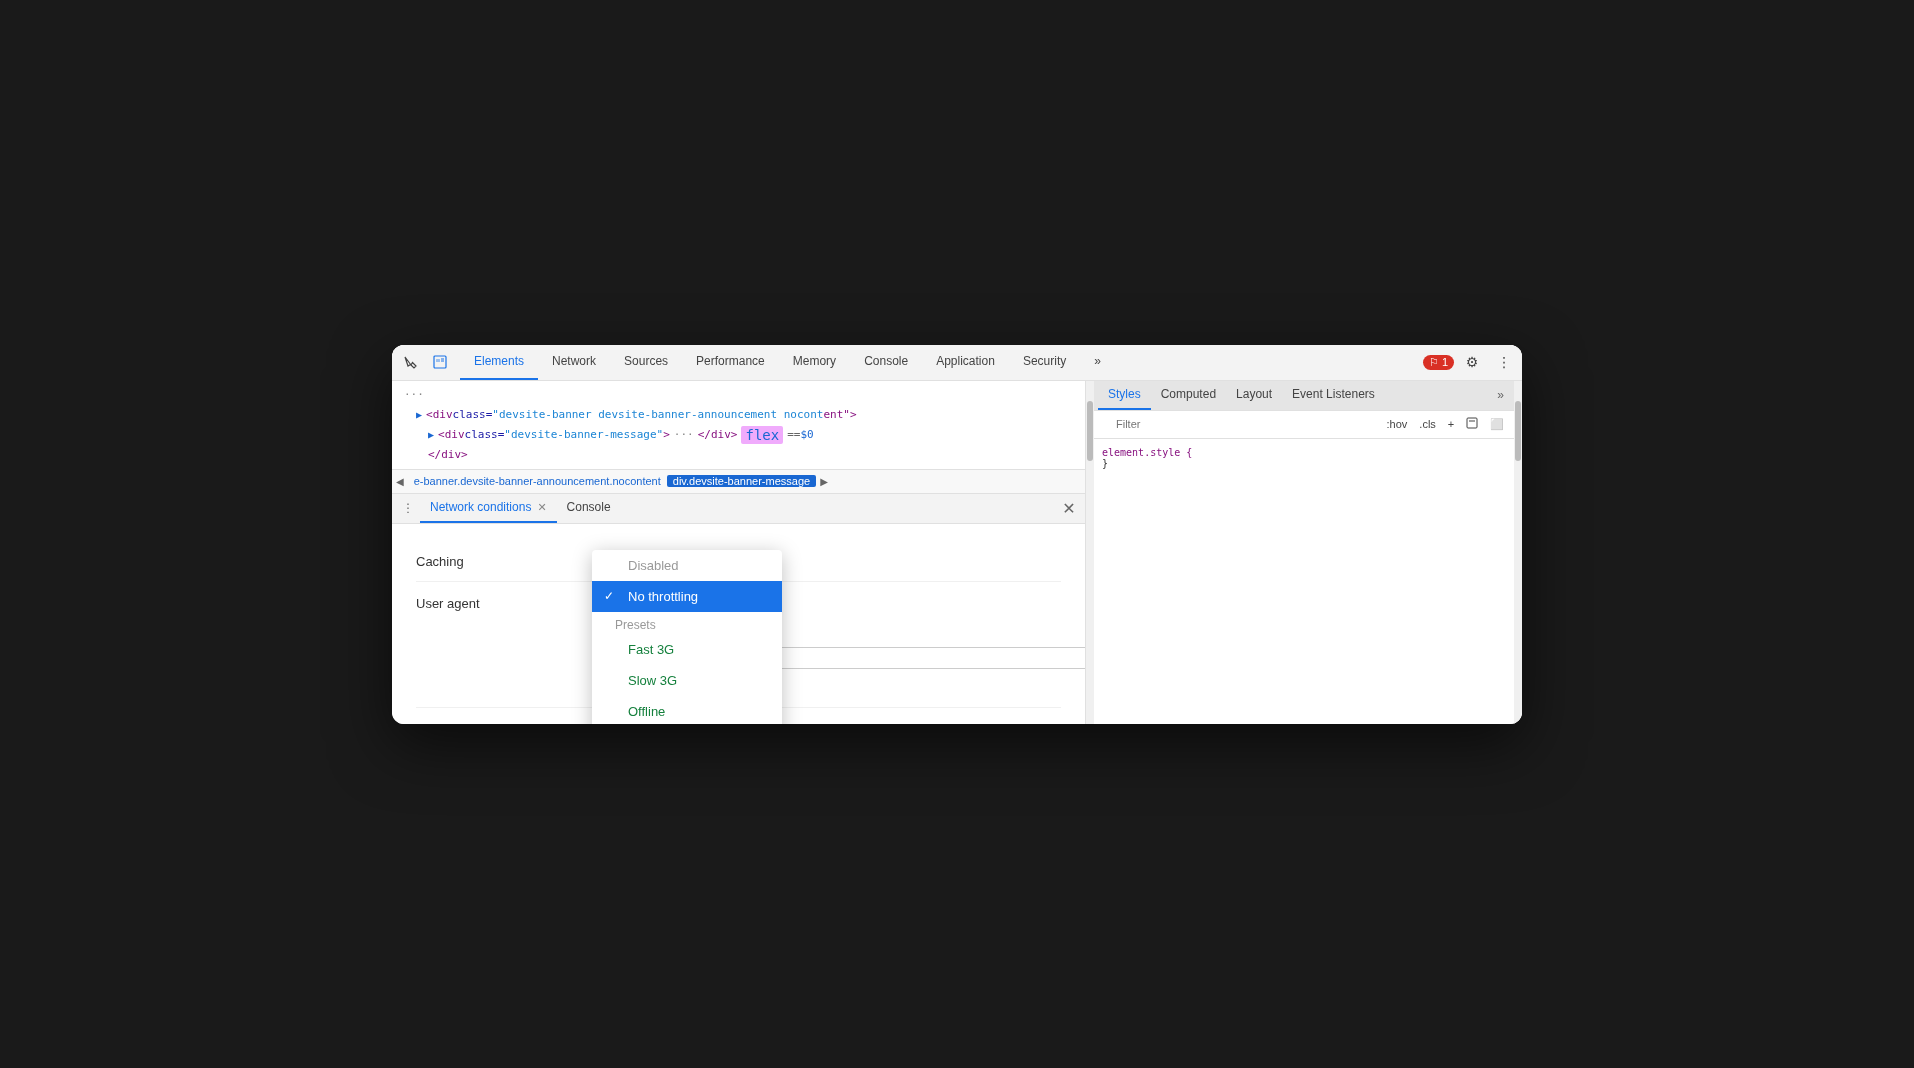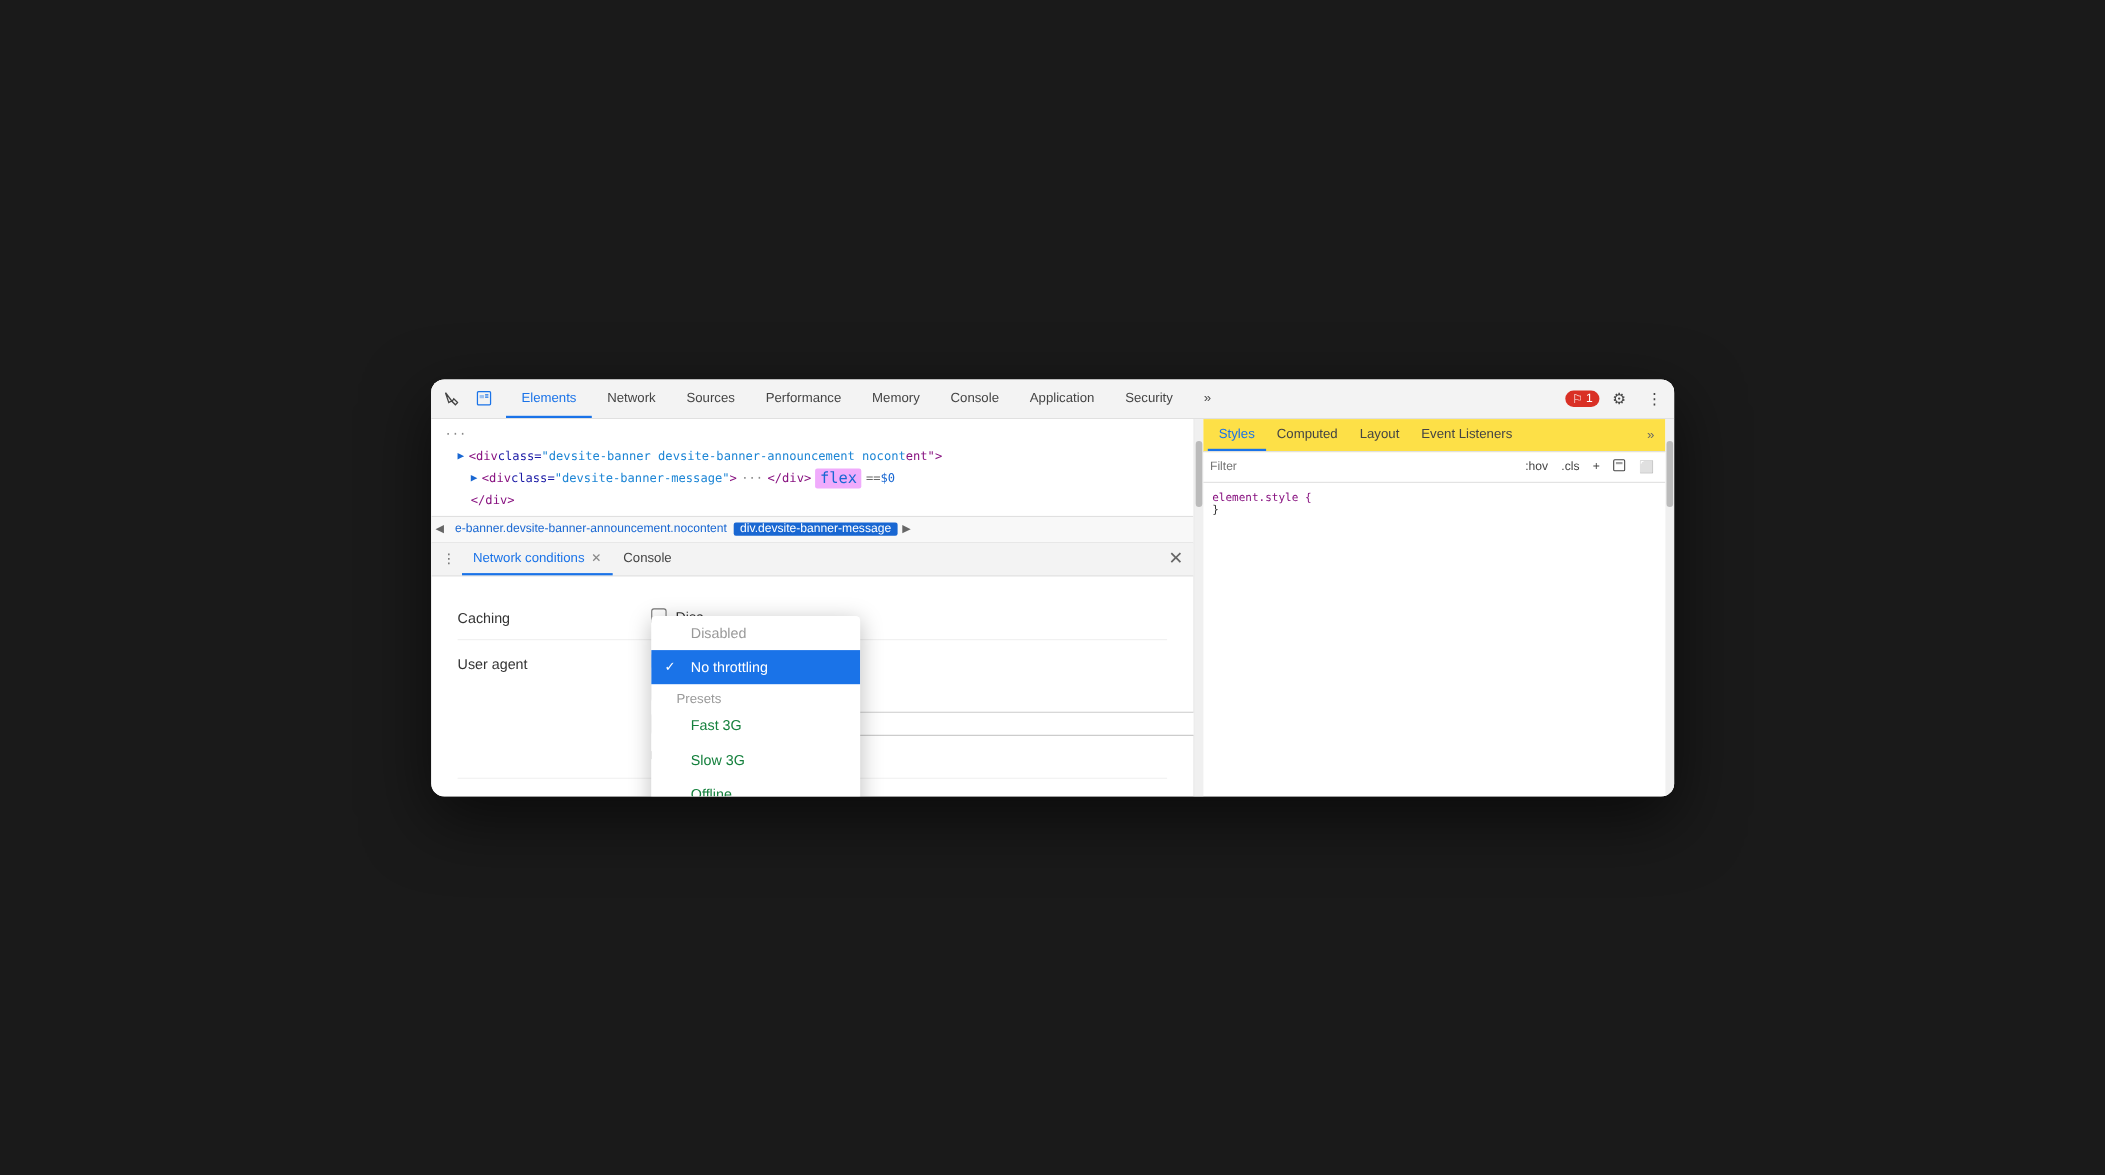--- a/index.html
+++ b/index.html
@@ -319,21 +319,21 @@
     .right-panel {
       width: 420px;
       display: flex;
       flex-direction: column;
       flex-shrink: 0;
     }
     .styles-tabs {
       display: flex;
       align-items: center;
       border-bottom: 1px solid #e0e0e0;
-      background: #fde047;
+      background: #e5e5e5;
       height: 30px;
       padding: 0 4px;
     }
     .styles-tab {
       padding: 0 10px;
       height: 30px;
       display: flex;
       align-items: center;
       font-size: 12px;
       color: #444;
@@ -359,20 +359,21 @@
       padding: 0 6px;
       gap: 4px;
     }
     .filter-input {
       flex: 1;
       border: none;
       outline: none;
       font-size: 11px;
       background: transparent;
       color: #333;
+      margin-left: 16px;
     }
     .styles-toolbar-btn {
       font-size: 11px;
       color: #444;
       cursor: pointer;
       padding: 2px 4px;
       border-radius: 3px;
     }
     .styles-content {
       flex: 1;
@@ -385,21 +386,21 @@
     .styles-brace { color: #333; }
     
     .dropdown-overlay {
       position: absolute;
       background: white;
       border-radius: 4px;
       box-shadow: 0 4px 20px rgba(0,0,0,0.25);
       width: 190px;
       z-index: 100;
       overflow: hidden;
-      top: 66px;
+      top: 56px;
       left: 200px;
     }
     .dropdown-item {
       padding: 8px 16px 8px 36px;
       font-size: 13px;
       color: #15803d;
       cursor: pointer;
       position: relative;
     }
     .dropdown-item.selected {

